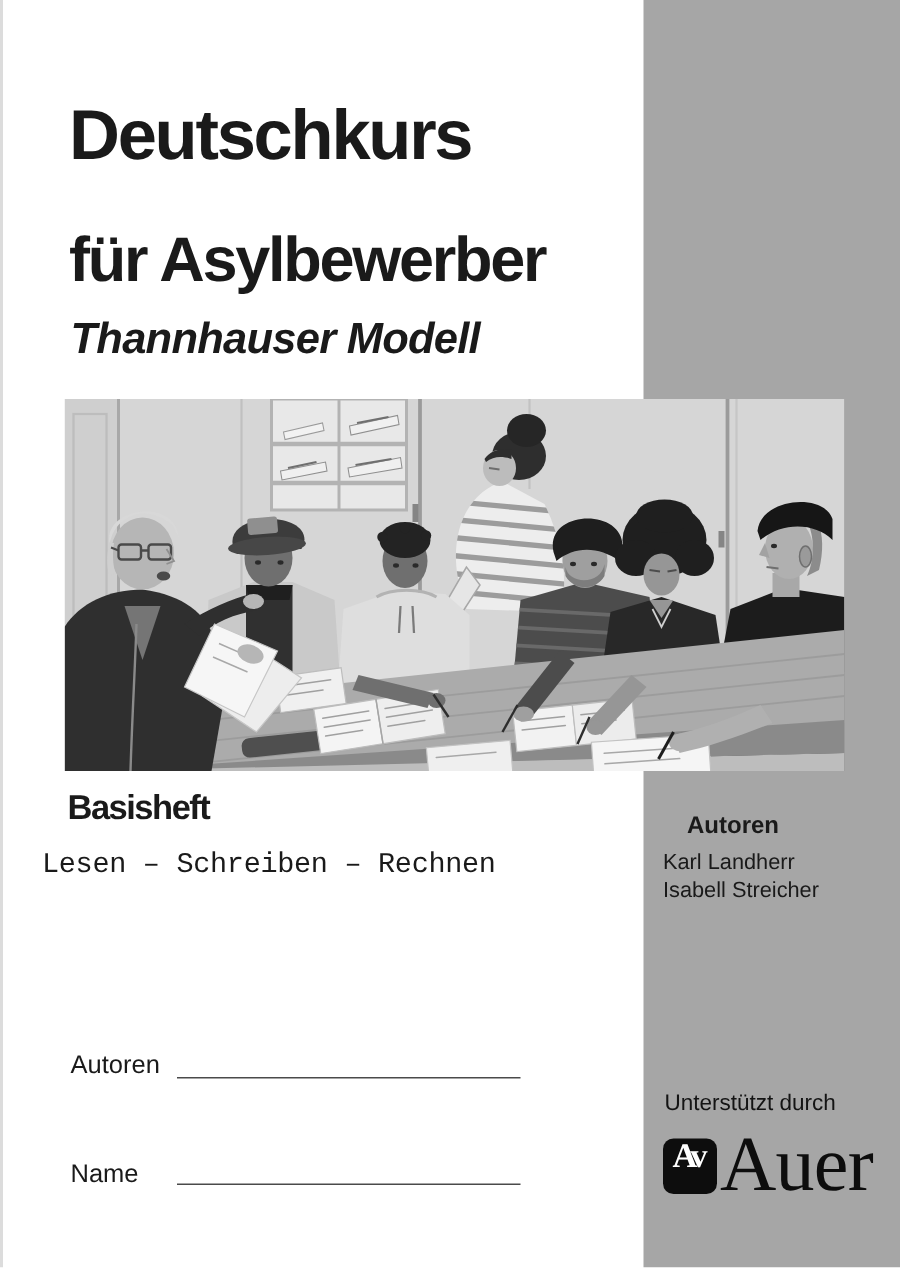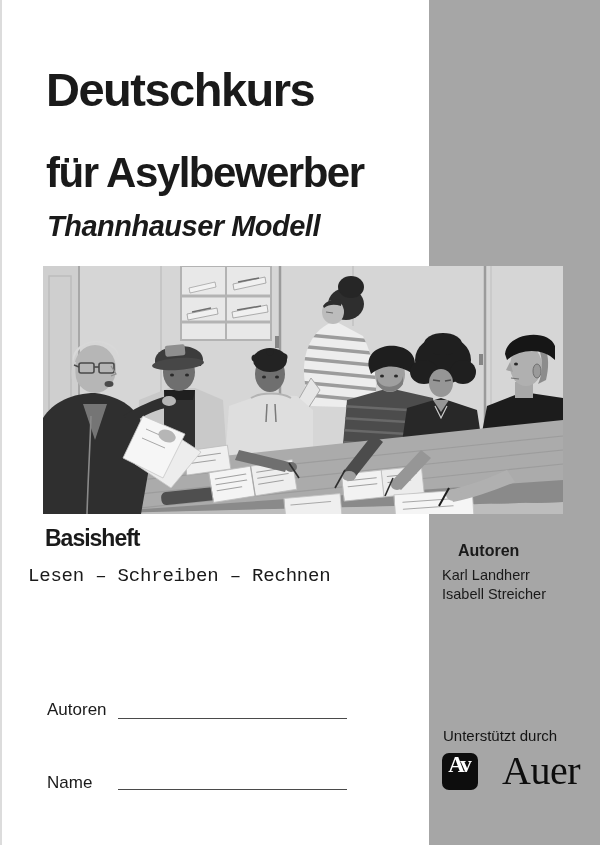--- a/index.html
+++ b/index.html
@@ -33,21 +33,21 @@
   .field-vorname{left:47px;top:701px;}
   .field-name{left:47px;top:774px;}
   .write-line{position:absolute;height:0;border-bottom:1.4px solid #4a4a4a;width:229px;left:118px;}
   .line-vorname{top:718px;}
   .line-name{top:789px;}
 
   .support-label{position:absolute;left:443px;top:728px;font-size:15px;line-height:1;white-space:nowrap;color:#141414;}
   .logo-row{position:absolute;left:442px;top:751px;display:flex;align-items:center;}
   .logo-mark{width:36px;height:37px;background:#0d0d0d;border-radius:7px;display:flex;align-items:flex-start;justify-content:center;}
   .logo-monogram{color:#ffffff;font-family:"Liberation Serif", serif;font-size:23px;font-weight:700;letter-spacing:-3px;padding-right:3px;line-height:1;}
-  .logo-name{font-family:"Liberation Serif", serif;font-size:40px;color:#0d0d0d;margin-left:24px;line-height:1;letter-spacing:-0.5px;}
+  .logo-name{font-family:"Liberation Serif", serif;font-size:52px;color:#0d0d0d;margin-left:2px;line-height:1;letter-spacing:-0.5px;}
 </style>
 </head>
 <body>
 
 <div class="page">
 
   <div class="gray-panel"></div>
   <div class="left-edge"></div>
 
   <div class="title-line1">Deutschkurs</div>

